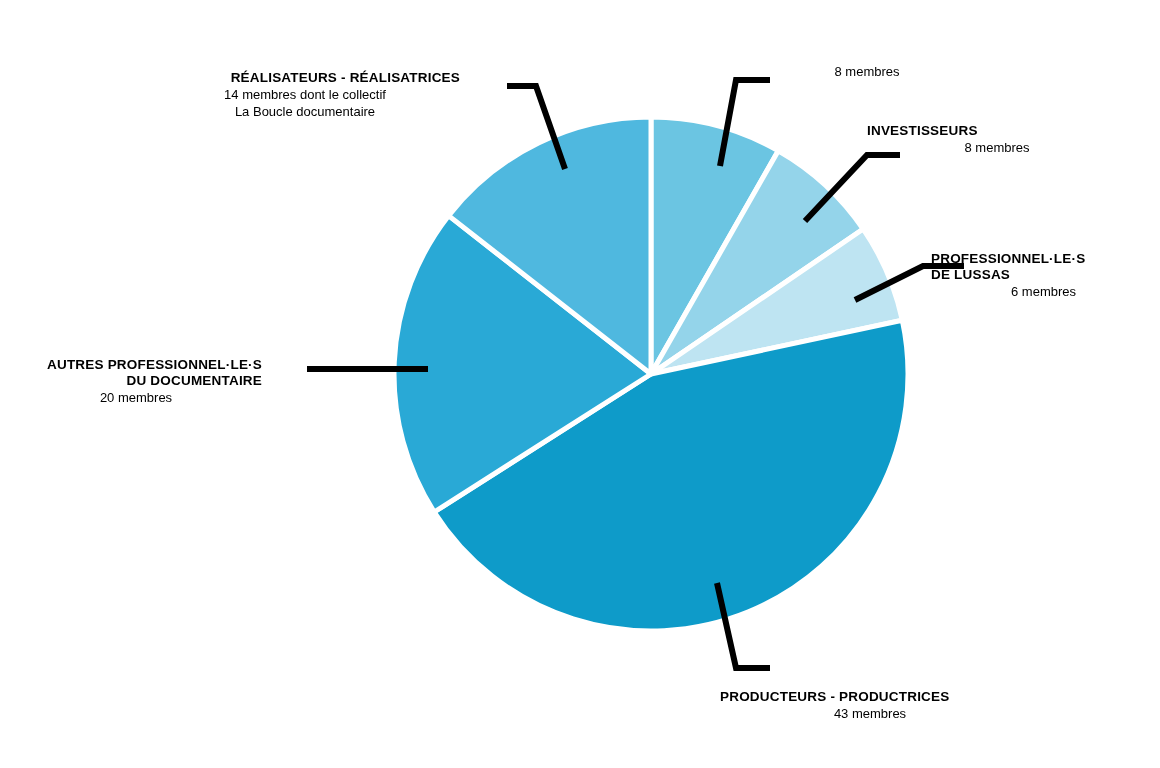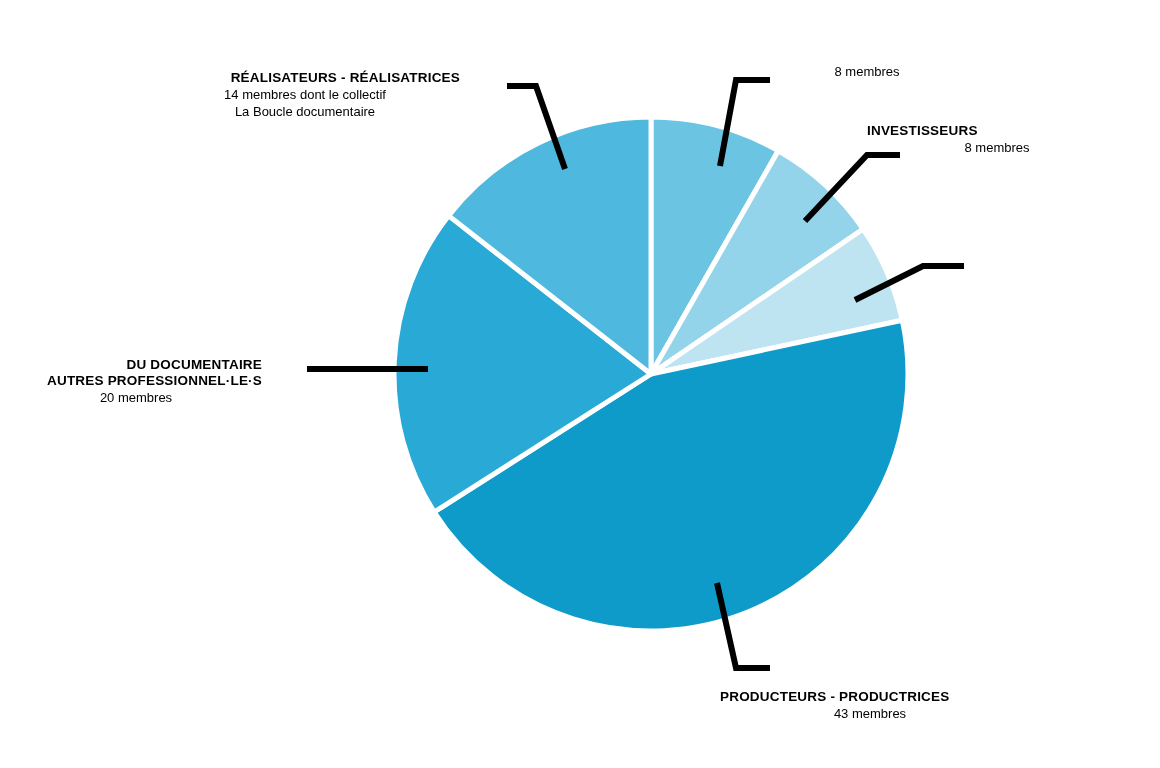--- a/index.html
+++ b/index.html
@@ -96,24 +96,29 @@
 
   <div class="callout align-left" id="callout-salaries">
     <div class="sub">8 membres</div>
   </div>
 
   <div class="callout align-left" id="callout-investisseurs">
     <div class="title">INVESTISSEURS</div>
     <div class="sub">8 membres</div>
   </div>
 
+  <div class="callout align-left" id="callout-lussas">
+    <div class="title">PROFESSIONNEL·LE·S</div>
+    <div class="title">DE LUSSAS</div>
+    <div class="sub">6 membres</div>
+  </div>
 
   <div class="callout align-right" id="callout-autres">
+    <div class="title">AUTRES PROFESSIONNEL·LE·S</div>
     <div class="title">DU DOCUMENTAIRE</div>
-    <div class="title">AUTRES PROFESSIONNEL·LE·S</div>
     <div class="sub">20 membres</div>
   </div>
 
   <div class="callout align-left" id="callout-producteurs">
     <div class="title">PRODUCTEURS - PRODUCTRICES</div>
     <div class="sub">43 membres</div>
   </div>
 
 </div>
 

